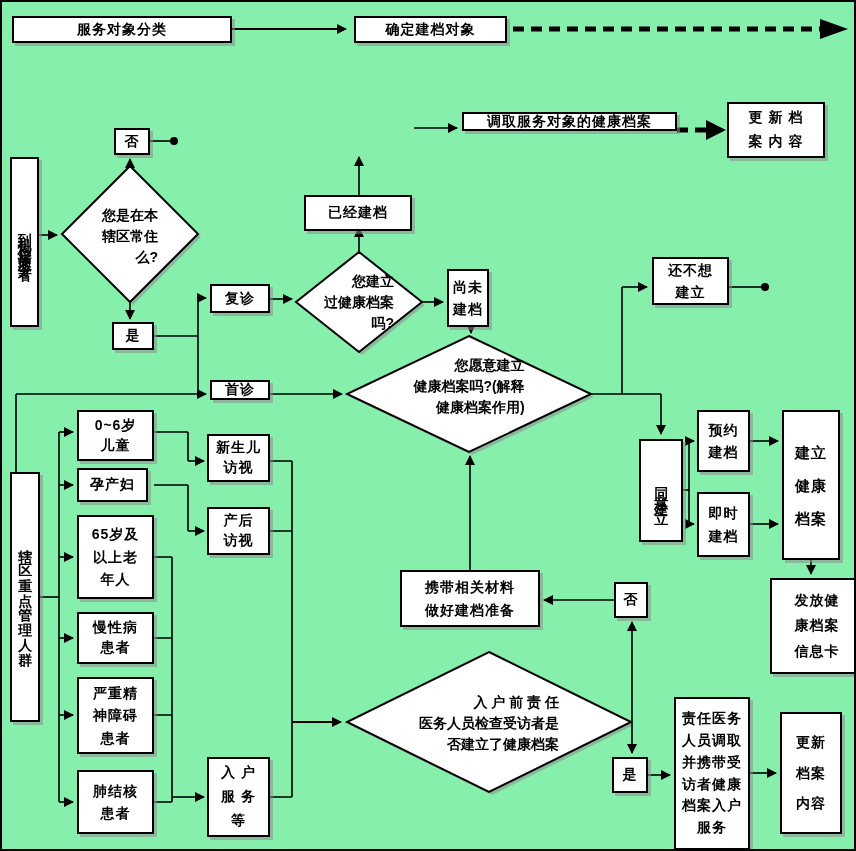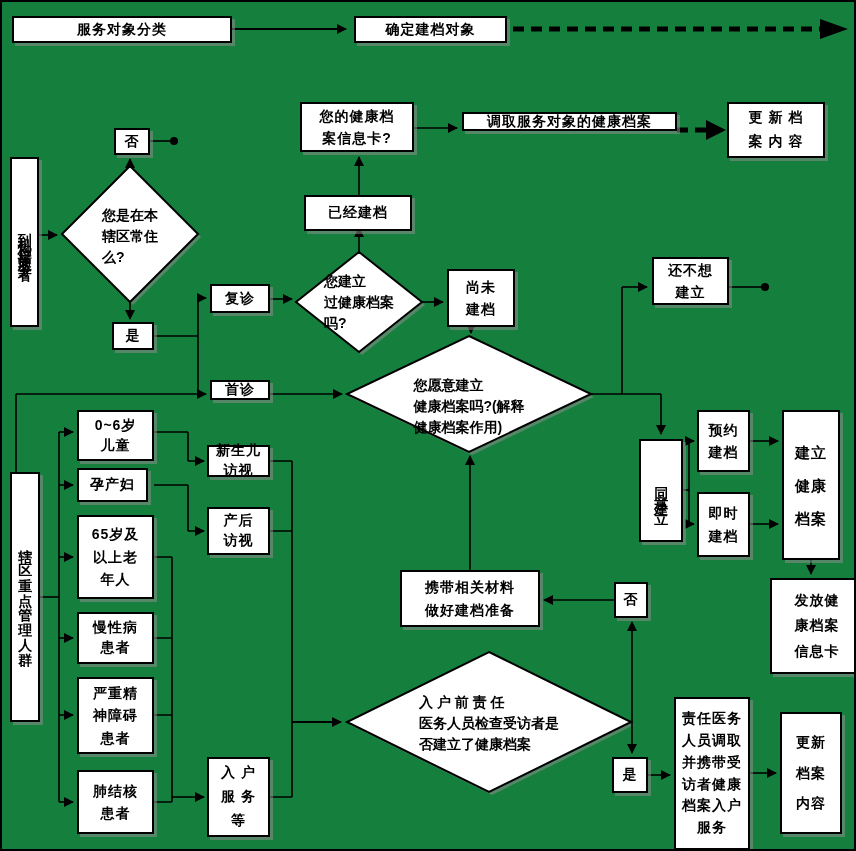--- a/index.html
+++ b/index.html
@@ -1,32 +1,32 @@
 <!DOCTYPE html>
 <html><head>
 <meta charset="utf-8">
 <style>
   html,body{margin:0;padding:0;background:#ffffff;}
   #canvas{
-    position:relative;width:856px;height:851px;background:#15803d;
+    position:relative;width:856px;height:851px;background:#86efac;
     border:2px solid #000;box-sizing:border-box;overflow:hidden;
     font-family:"Liberation Sans","DejaVu Sans",sans-serif;color:#000;
   }
   svg.connectors{position:absolute;left:0;top:0;z-index:1;}
   .box{
     position:absolute;z-index:2;background:#fff;border:2px solid #000;
     box-sizing:border-box;display:flex;align-items:center;justify-content:center;
     text-align:center;font-weight:700;font-size:14px;line-height:1.4;
     white-space:pre-line;box-shadow:3px 3px 0 rgba(140,140,140,.55);
     letter-spacing:1px;
   }
   .vbox{writing-mode:vertical-rl;text-orientation:upright;}
   .dtext{
     position:absolute;z-index:2;display:flex;align-items:center;justify-content:center;
-    text-align:left;font-weight:700;font-size:14px;line-height:1.5;white-space:pre-line;
+    text-align:right;font-weight:700;font-size:14px;line-height:1.5;white-space:pre-line;
   }
   .ln{stroke:#000;stroke-width:1.6;fill:none;}
   .thick{stroke-width:2.2;}
   .dash{stroke-width:5;stroke-dasharray:11 7;}
   .arr{marker-end:url(#ah);}
   .dshape{fill:#fff;stroke:#000;stroke-width:2;}
   .dshadow{fill:rgba(140,140,140,.55);stroke:none;}
 </style>
 </head>
 <body>
@@ -129,29 +129,27 @@
   <div class="box" style="left:112px;top:126px;width:36px;height:27px">否</div>
   <div class="box" style="left:110px;top:320px;width:42px;height:28px">是</div>
 
   <div class="box" style="left:208px;top:282px;width:60px;height:29px">复诊</div>
   <div class="box" style="left:208px;top:378px;width:60px;height:20px">首诊</div>
 
   <div class="dtext" style="left:298px;top:262px;width:118px;height:76px">您建立
 过健康档案
 吗?</div>
   <div class="box" style="left:302px;top:193px;width:108px;height:36px">已经建档</div>
-  <div class="box" style="left:298px;top:100px;width:114px;height:50px;line-height:1.6">您的健康档
-案信息卡?</div>
   <div class="box" style="left:460px;top:110px;width:215px;height:19px">调取服务对象的健康档案</div>
   <div class="box" style="left:725px;top:100px;width:98px;height:56px;line-height:1.7">更 新 档
 案 内 容</div>
-  <div class="box" style="left:445px;top:267px;width:68px;height:58px;line-height:1.6">尚未
+  <div class="box" style="left:445px;top:267px;width:42px;height:58px;line-height:1.6">尚未
 建档</div>
 
-  <div class="dtext" style="left:362px;top:364px;width:210px;height:80px">您愿意建立
+  <div class="dtext" style="left:362px;top:344px;width:210px;height:80px">您愿意建立
 健康档案吗?(解释
 健康档案作用)</div>
   <div class="box" style="left:650px;top:255px;width:77px;height:48px;line-height:1.6">还不想
 建立</div>
   <div class="box vbox" style="left:637px;top:437px;width:44px;height:103px;letter-spacing:8px">同意建立</div>
   <div class="box" style="left:695px;top:408px;width:53px;height:62px;line-height:1.6">预约
 建档</div>
   <div class="box" style="left:695px;top:490px;width:53px;height:65px;line-height:1.6">即时
 建档</div>
   <div class="box" style="left:780px;top:408px;width:58px;height:150px;line-height:2.2;font-size:15px">建立
@@ -169,21 +167,21 @@
 以上老
 年人</div>
   <div class="box" style="left:75px;top:610px;width:77px;height:52px">慢性病
 患者</div>
   <div class="box" style="left:75px;top:675px;width:77px;height:77px;line-height:1.6">严重精
 神障碍
 患者</div>
   <div class="box" style="left:75px;top:768px;width:77px;height:64px;line-height:1.6">肺结核
 患者</div>
 
-  <div class="box" style="left:205px;top:443px;width:63px;height:32px">新生儿
+  <div class="box" style="left:205px;top:432px;width:63px;height:48px">新生儿
 访视</div>
   <div class="box" style="left:205px;top:505px;width:63px;height:48px">产后
 访视</div>
   <div class="box" style="left:398px;top:568px;width:140px;height:57px;line-height:1.6">携带相关材料
 做好建档准备</div>
 
   <div class="box" style="left:205px;top:755px;width:63px;height:80px;line-height:1.7">入 户
 服 务
 等</div>
   <div class="dtext" style="left:358px;top:678px;width:258px;height:86px">入 户 前 责 任

